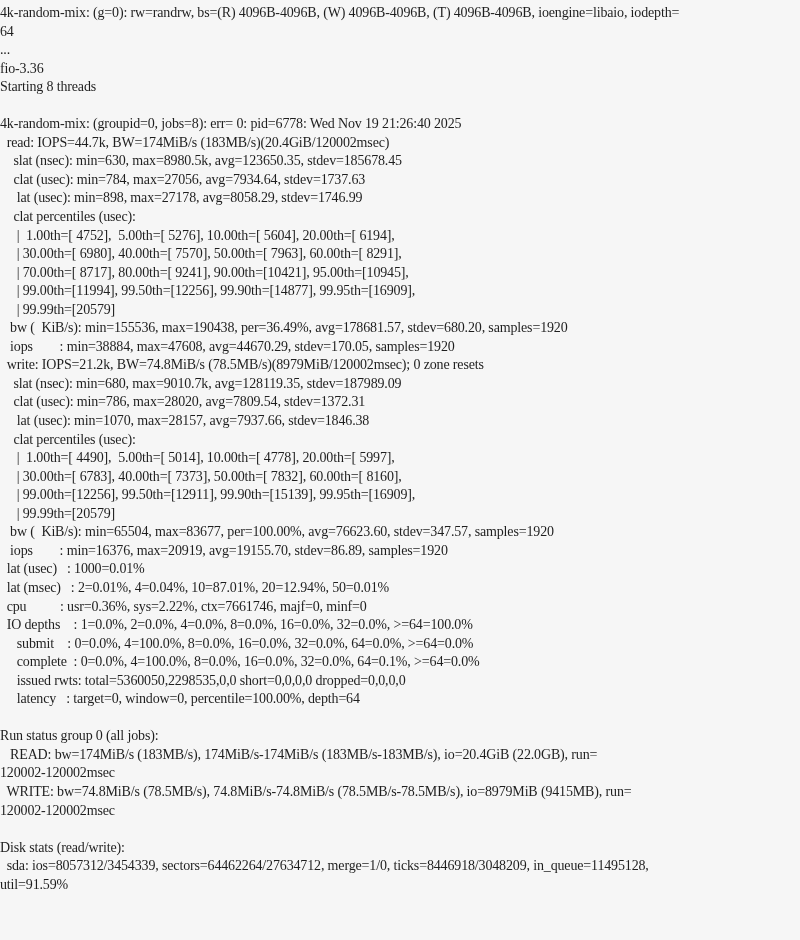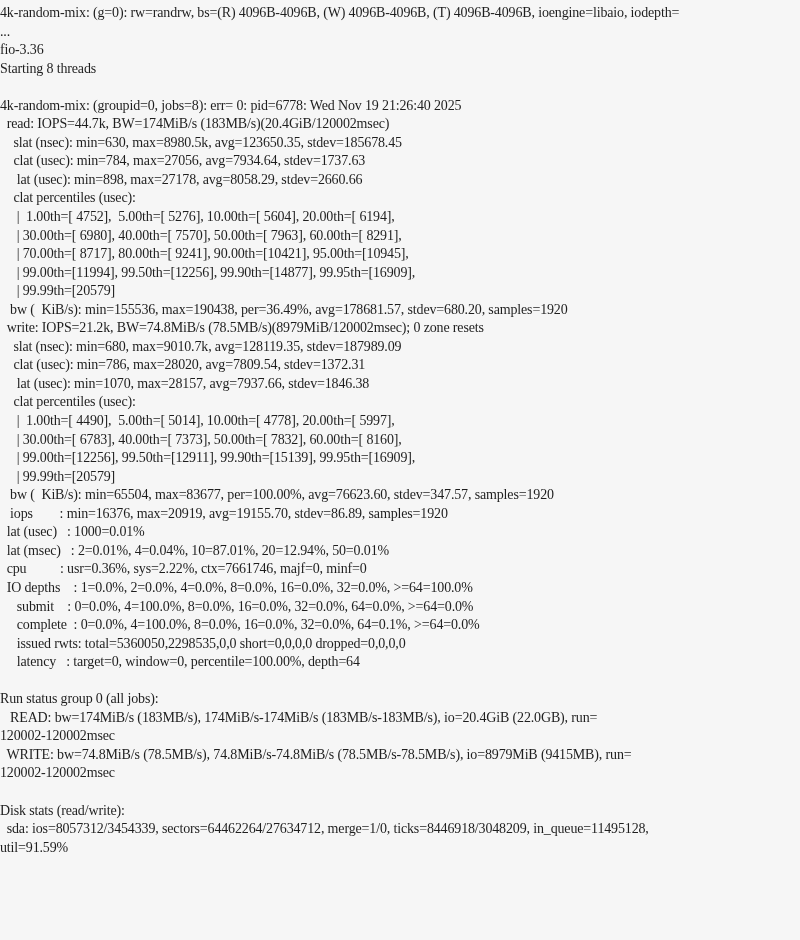--- a/index.html
+++ b/index.html
@@ -28,36 +28,38 @@
     line-height: 18.55px;
     height: 18.55px;
     overflow: hidden;
   }
 </style>
 </head>
 <body>
 
 <div class="terminal">
     <div class="line">4k-random-mix: (g=0): rw=randrw, bs=(R) 4096B-4096B, (W) 4096B-4096B, (T) 4096B-4096B, ioengine=libaio, iodepth=</div>
+    <div class="line">64</div>
     <div class="line">...</div>
     <div class="line">fio-3.36</div>
     <div class="line">Starting 8 threads</div>
     <div class="line"> </div>
     <div class="line">4k-random-mix: (groupid=0, jobs=8): err= 0: pid=6778: Wed Nov 19 21:26:40 2025</div>
     <div class="line">  read: IOPS=44.7k, BW=174MiB/s (183MB/s)(20.4GiB/120002msec)</div>
     <div class="line">    slat (nsec): min=630, max=8980.5k, avg=123650.35, stdev=185678.45</div>
     <div class="line">    clat (usec): min=784, max=27056, avg=7934.64, stdev=1737.63</div>
-    <div class="line">     lat (usec): min=898, max=27178, avg=8058.29, stdev=2660.66</div>
+    <div class="line">     lat (usec): min=898, max=27178, avg=8058.29, stdev=1746.99</div>
     <div class="line">    clat percentiles (usec):</div>
     <div class="line">     |  1.00th=[ 4752],  5.00th=[ 5276], 10.00th=[ 5604], 20.00th=[ 6194],</div>
     <div class="line">     | 30.00th=[ 6980], 40.00th=[ 7570], 50.00th=[ 7963], 60.00th=[ 8291],</div>
     <div class="line">     | 70.00th=[ 8717], 80.00th=[ 9241], 90.00th=[10421], 95.00th=[10945],</div>
     <div class="line">     | 99.00th=[11994], 99.50th=[12256], 99.90th=[14877], 99.95th=[16909],</div>
     <div class="line">     | 99.99th=[20579]</div>
     <div class="line">   bw (  KiB/s): min=155536, max=190438, per=36.49%, avg=178681.57, stdev=680.20, samples=1920</div>
+    <div class="line">   iops        : min=38884, max=47608, avg=44670.29, stdev=170.05, samples=1920</div>
     <div class="line">  write: IOPS=21.2k, BW=74.8MiB/s (78.5MB/s)(8979MiB/120002msec); 0 zone resets</div>
     <div class="line">    slat (nsec): min=680, max=9010.7k, avg=128119.35, stdev=187989.09</div>
     <div class="line">    clat (usec): min=786, max=28020, avg=7809.54, stdev=1372.31</div>
     <div class="line">     lat (usec): min=1070, max=28157, avg=7937.66, stdev=1846.38</div>
     <div class="line">    clat percentiles (usec):</div>
     <div class="line">     |  1.00th=[ 4490],  5.00th=[ 5014], 10.00th=[ 4778], 20.00th=[ 5997],</div>
     <div class="line">     | 30.00th=[ 6783], 40.00th=[ 7373], 50.00th=[ 7832], 60.00th=[ 8160],</div>
     <div class="line">     | 99.00th=[12256], 99.50th=[12911], 99.90th=[15139], 99.95th=[16909],</div>
     <div class="line">     | 99.99th=[20579]</div>
     <div class="line">   bw (  KiB/s): min=65504, max=83677, per=100.00%, avg=76623.60, stdev=347.57, samples=1920</div>

